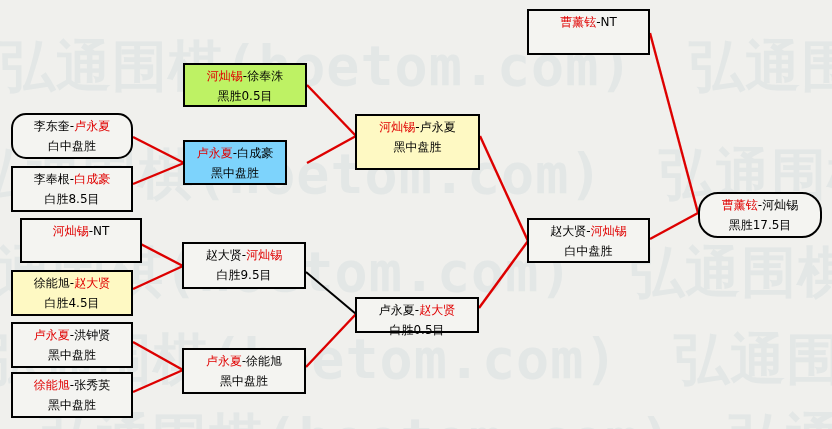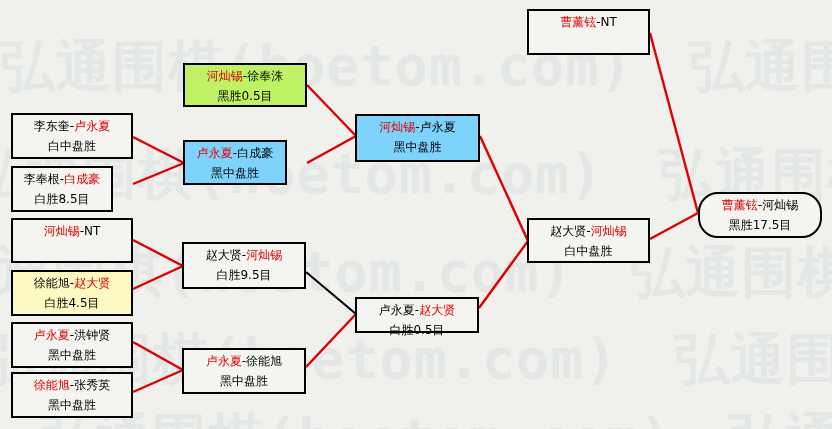--- a/index.html
+++ b/index.html
@@ -56,29 +56,29 @@
       <line x1="133" y1="342" x2="183" y2="370" stroke="#dd0000" stroke-width="2.4"></line>
       <line x1="133" y1="392" x2="183" y2="370" stroke="#dd0000" stroke-width="2.4"></line>
       <line x1="306" y1="272" x2="356" y2="314" stroke="#000000" stroke-width="2"></line>
       <line x1="306" y1="367" x2="356" y2="314" stroke="#dd0000" stroke-width="2.4"></line>
       <line x1="480" y1="136" x2="528" y2="241" stroke="#dd0000" stroke-width="2.4"></line>
       <line x1="479" y1="308" x2="528" y2="241" stroke="#dd0000" stroke-width="2.4"></line>
       <line x1="650" y1="33" x2="698" y2="213" stroke="#dd0000" stroke-width="2.4"></line>
       <line x1="650" y1="239" x2="698" y2="213" stroke="#dd0000" stroke-width="2.4"></line>
     </svg>
   <div>
-      <div class="match-box" style="left: 11px; top: 113px; width: 122px; height: 46px; border-color: rgb(0, 0, 0); background: rgb(244, 244, 241);">
+      <div class="match-box" style="left: 11px; top: 113px; width: 122px; height: 46px; border-color: rgb(0, 0, 0); background: rgb(244, 244, 241); border-radius: 15px;">
         <div class="players"><span>李东奎</span><span>-</span><span class="red">卢永夏</span></div>
         <div class="result">白中盘胜</div>
       </div>
-      <div class="match-box" style="left: 11px; top: 166px; width: 102px; height: 46px; border-color: rgb(0, 0, 0); background: rgb(244, 244, 241);">
+      <div class="match-box" style="left: 11px; top: 166px; width: 122px; height: 46px; border-color: rgb(0, 0, 0); background: rgb(244, 244, 241);">
         <div class="players"><span>李奉根</span><span>-</span><span class="red">白成豪</span></div>
         <div class="result">白胜8.5目</div>
       </div>
-      <div class="match-box" style="left: 11px; top: 218px; width: 122px; height: 45px; border-color: rgb(0, 0, 0); background: rgb(244, 244, 241);">
+      <div class="match-box" style="left: 20px; top: 218px; width: 122px; height: 45px; border-color: rgb(0, 0, 0); background: rgb(244, 244, 241);">
         <div class="players"><span class="red">河灿锡</span><span>-</span><span>NT</span></div>
         <div class="result"></div>
       </div>
       <div class="match-box" style="left: 11px; top: 270px; width: 122px; height: 46px; border-color: rgb(0, 0, 0); background: #fef9c3;">
         <div class="players"><span>徐能旭</span><span>-</span><span class="red">赵大贤</span></div>
         <div class="result">白胜4.5目</div>
       </div>
       <div class="match-box" style="left: 11px; top: 322px; width: 122px; height: 46px; border-color: rgb(0, 0, 0); background: rgb(244, 244, 241); text-align: center;">
         <div class="players"><span class="red">卢永夏</span><span>-</span><span>洪钟贤</span></div>
         <div class="result">黑中盘胜</div>
@@ -96,21 +96,21 @@
         <div class="result">黑中盘胜</div>
       </div>
       <div class="match-box" style="left: 182px; top: 242px; width: 124px; height: 47px; border-color: rgb(0, 0, 0); background: rgb(244, 244, 241);">
         <div class="players"><span>赵大贤</span><span>-</span><span class="red">河灿锡</span></div>
         <div class="result">白胜9.5目</div>
       </div>
       <div class="match-box" style="left: 182px; top: 348px; width: 124px; height: 46px; border-color: rgb(0, 0, 0); background: rgb(244, 244, 241); font-family: Liberation Serif, serif;">
         <div class="players"><span class="red">卢永夏</span><span>-</span><span>徐能旭</span></div>
         <div class="result">黑中盘胜</div>
       </div>
-      <div class="match-box" style="left: 355px; top: 114px; width: 125px; height: 48px; border-color: rgb(0, 0, 0); background: #7dd3fc;">
+      <div class="match-box" style="left: 355px; top: 114px; width: 125px; height: 56px; border-color: rgb(0, 0, 0); background: #fef9c3;">
         <div class="players"><span class="red">河灿锡</span><span>-</span><span>卢永夏</span></div>
         <div class="result">黑中盘胜</div>
       </div>
       <div class="match-box" style="left: 355px; top: 297px; width: 124px; height: 36px; border-color: rgb(0, 0, 0); background: rgb(244, 244, 241);">
         <div class="players"><span>卢永夏</span><span>-</span><span class="red">赵大贤</span></div>
         <div class="result">白胜0.5目</div>
       </div>
       <div class="match-box" style="left: 527px; top: 9px; width: 123px; height: 46px; border-color: rgb(0, 0, 0); background: rgb(244, 244, 241);">
         <div class="players"><span class="red">曹薰铉</span><span>-</span><span>NT</span></div>
         <div class="result"></div>

